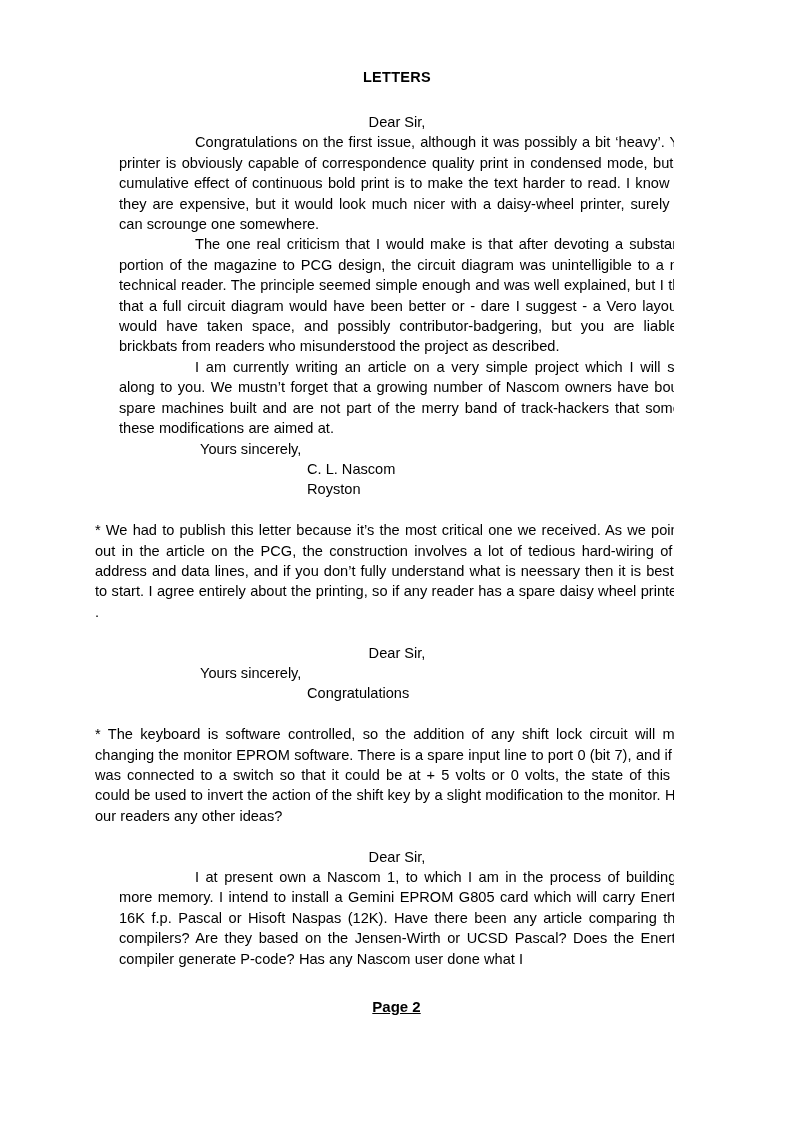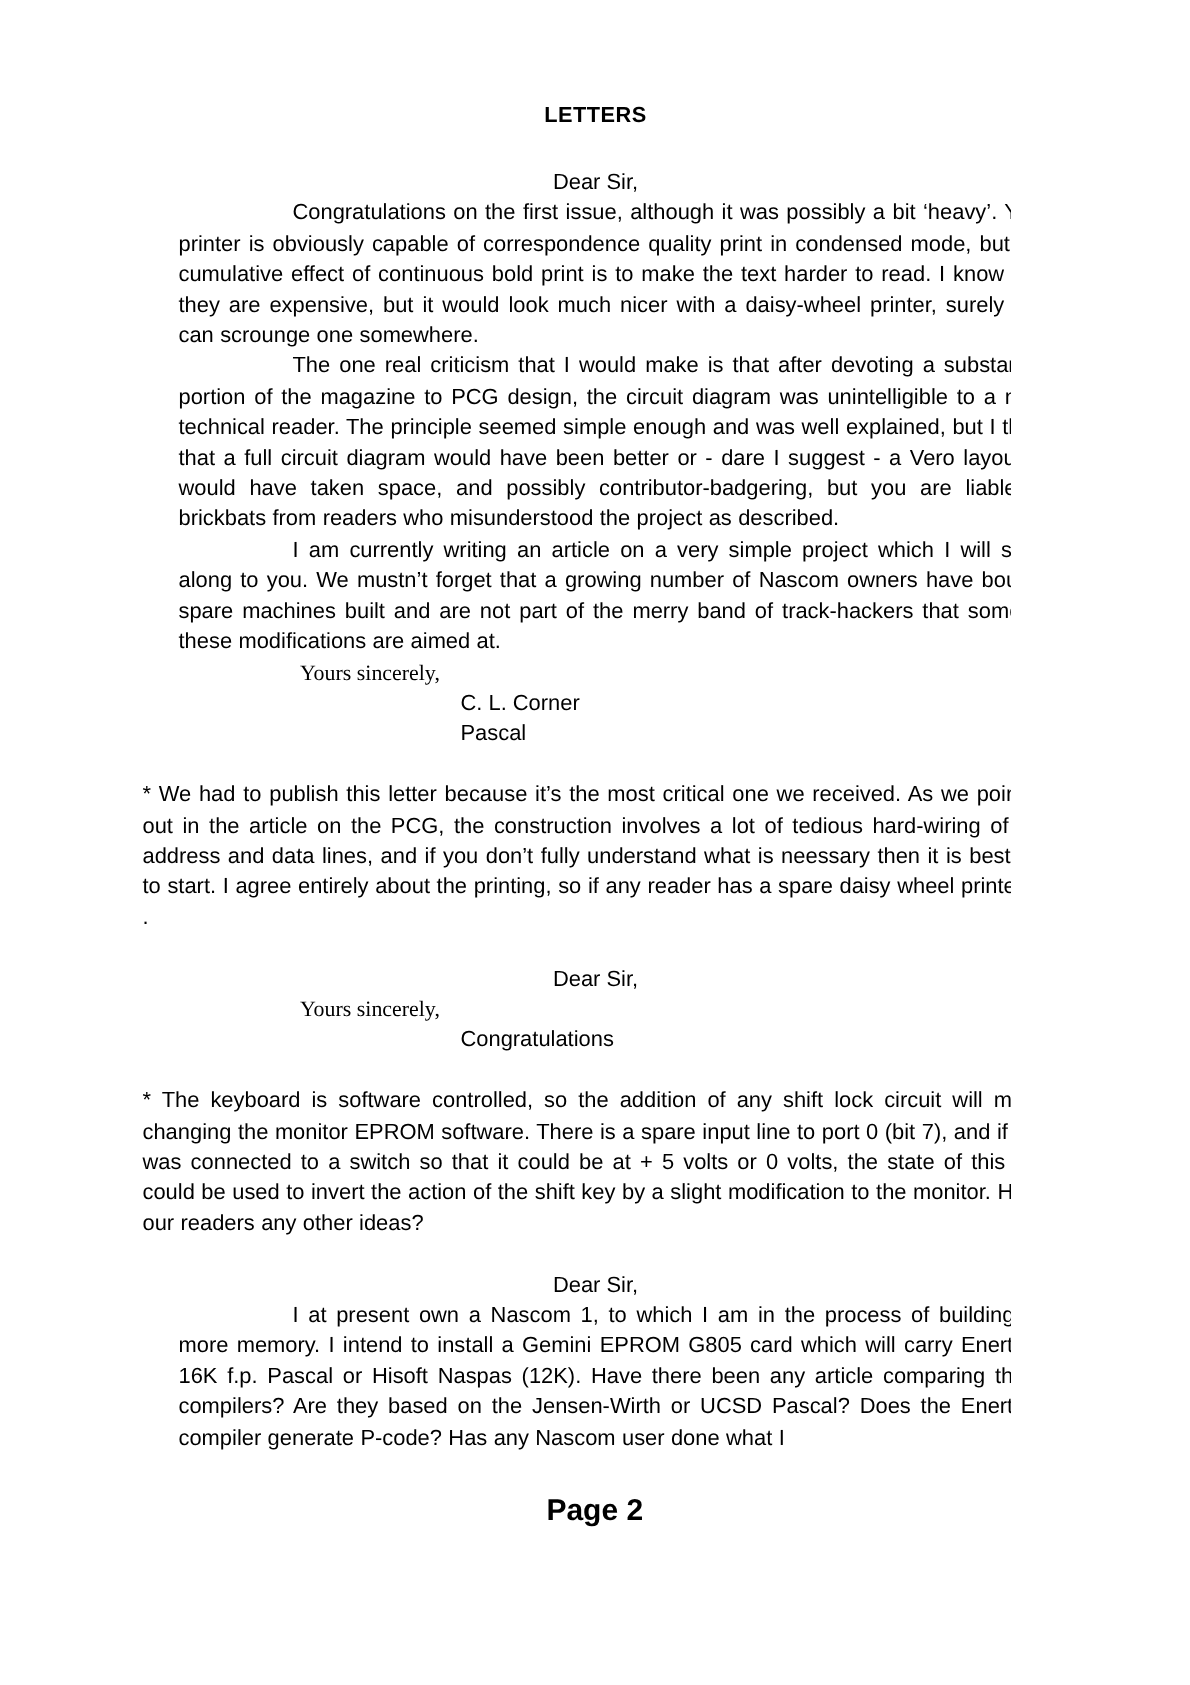--- a/index.html
+++ b/index.html
@@ -62,63 +62,63 @@
     text-align: center;
     margin: 0;
   }
 
   .sign-close {
     font-size: 14.6px;
     line-height: 20.4px;
     text-align: left;
     margin: 0;
     padding-left: 105px;
-    font-family: Liberation Serif, serif;
   }
 
   .sign-name {
     font-size: 14.6px;
     line-height: 20.4px;
     text-align: left;
     margin: 0;
     padding-left: 212px;
   }
 
   .gap {
     height: 20.4px;
   }
 
   .page-footer {
     position: absolute;
     left: 0;
     top: 998px;
     width: 793px;
     text-align: center;
-    font-size: 20px;
+    font-size: 15px;
     font-weight: bold;
     line-height: 18px;
+    text-decoration: underline;
   }
 </style>
 </head>
 <body>
 
 <div class="page">
 
   <div class="content">
 
     <div class="page-heading">LETTERS</div>
 
     <div>
       <p class="salutation">Dear Sir,</p>
       <p class="para indent-first">Congratulations on the first issue, although  it  was possibly a bit ‘heavy’. Your printer is obviously capable of correspondence  quality  print  in  condensed mode, but  the cumulative effect of continuous bold print is to make the  text harder to read.  I know that they are expensive, but  it  would look much nicer with a  daisy-wheel printer,  surely  you  can scrounge one somewhere.</p>
       <p class="para indent-first">The one real criticism that I would make  is  that  after devoting a substantial portion of the magazine to  PCG  design, the circuit  diagram  was  unintelligible  to  a non-technical reader.  The  principle  seemed  simple  enough  and  was  well explained, but I think that a full circuit diagram  would  have been better or - dare I suggest - a  Vero  layout.   It  would  have  taken  space,  and  possibly contributor-badgering,  but  you  are liable to brickbats from readers who misunderstood the project as described.</p>
       <p class="para indent-first">I am currently  writing  an  article  on  a  very  simple project which I will send along to you.  We  mustn’t  forget  that  a  growing  number  of  Nascom  owners  have bought  spare  machines built and are not part of the merry band of track-hackers  that some of these modifications are aimed at.</p>
       <p class="sign-close">Yours sincerely,</p>
-      <p class="sign-name">C. L. Corner</p>
-      <p class="sign-name">Pascal</p>
+      <p class="sign-name">C. L. Nascom</p>
+      <p class="sign-name">Royston</p>
     </div>
 
     <div class="gap"></div>
 
     <p class="para">*  We had to publish this letter because it’s the most critical one we received.  As we pointed out in the article on the  PCG, the construction involves a lot of tedious hard-wiring  of   the address and data lines,  and if  you  don’t  fully understand   what is neessary then it is best not to  start.    I   agree  entirely about the printing, so if any reader has a  spare  daisy  wheel printer . . .</p>
 
     <div class="gap"></div>
 
     <div>
       <p class="salutation">Dear Sir,</p>

